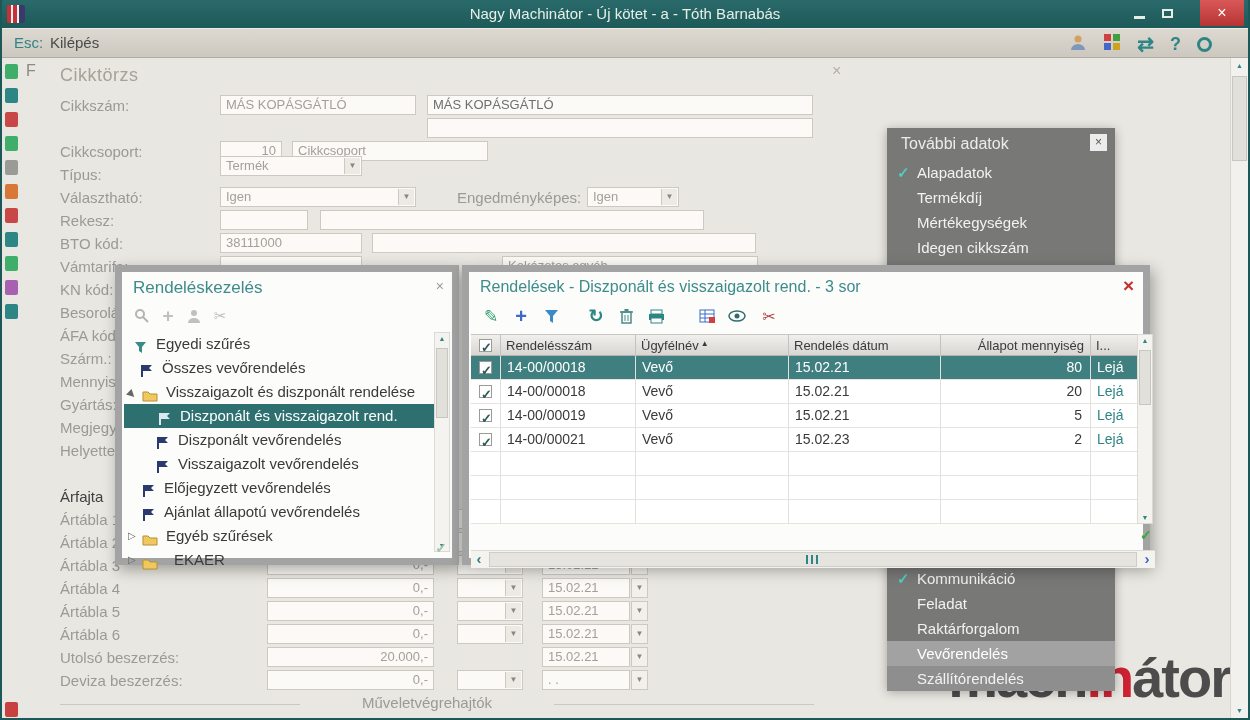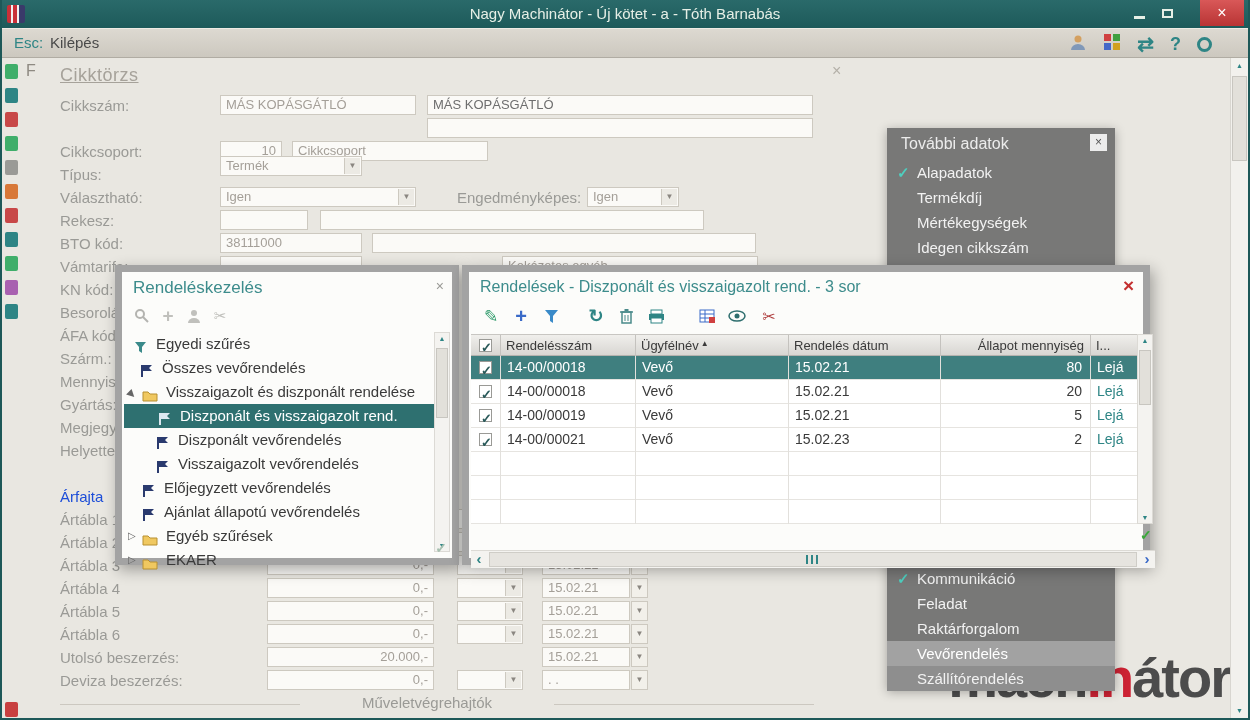--- a/index.html
+++ b/index.html
@@ -24,24 +24,24 @@
   .exit-label { position:absolute; left:48px; line-height:28px; font-size:15px; color:#4a4a4a; }
   .tb-icons { position:absolute; right:36px; top:3px; height:24px; display:flex; gap:16px; align-items:center; }
   .swap-glyph { color:#2e8585; font-size:20px; font-weight:bold; }
   .help-glyph { color:#2e8585; font-size:18px; font-weight:bold; }
   .ring-glyph { width:15px; height:15px; border:3px solid #2e8585; border-radius:50%; }
 
   
   .strip-icon { position:absolute; left:3px; width:13px; height:15px; border-radius:2px; z-index:2; }
 
   
-  .form-title { position:absolute; left:58px; top:65px; font-size:18px; color:#a6a29a; letter-spacing:0.5px; z-index:1;text-decoration:underline; }
+  .form-title { position:absolute; left:58px; top:65px; font-size:18px; color:#a6a29a; letter-spacing:0.5px; z-index:1; }
   .form-close { position:absolute; left:830px; top:62px; font-size:16px; color:#b4b0a8; z-index:1; }
   .lbl { position:absolute; font-size:15px; color:#9a9a96; white-space:nowrap; z-index:1; }
-  .lbl-teal { color:#1d4ed8; }
+  .lbl-teal { color:#404040; }
   .inp { position:absolute; height:20px; background:#fbfaf7; border:1px solid #cdc9c0; font-size:13px; color:#a49f98; line-height:18px; padding:0 5px; white-space:nowrap; overflow:hidden; z-index:1; }
   .inp-dark { color:#6e6e6e; }
   .inp-right { text-align:right; }
   .dda { position:absolute; right:1px; top:1px; width:16px; height:16px; background:#eceae4; border-left:1px solid #cdc9c0; color:#8a8680; font-size:8px; text-align:center; line-height:16px; }
   .dbtn { position:absolute; width:17px; height:20px; background:#f2f0ea; border:1px solid #cdc9c0; color:#8a8680; font-size:8px; text-align:center; line-height:18px; z-index:1; }
   .footer-line { position:absolute; height:1px; background:#ccc8c0; z-index:1; }
   .form-footer { position:absolute; left:300px; top:694px; width:250px; text-align:center; font-size:15px; color:#9a9a96; z-index:1; }
 
   
   .logo { position:absolute; right:18px; bottom:8px; font-size:56px; font-weight:bold; color:#4c4c4c; letter-spacing:-2px; z-index:1; }
@@ -377,21 +377,21 @@
       <span class="t-ico" style="left:20px"><svg width="16" height="13">
             <path d="M1 3 h5 l2 2 h7 v7 h-14 z" fill="#f0c860" stroke="#b89030"></path>
           </svg></span>
       <span class="t-lbl" style="left:44px">Egyéb szűrések</span>
     </div>
     <div class="titem" style="top:276px">
       <span class="t-exp" style="left:6px;top:0">▷</span>
       <span class="t-ico" style="left:20px"><svg width="16" height="13">
             <path d="M1 3 h5 l2 2 h7 v7 h-14 z" fill="#f0c860" stroke="#b89030"></path>
           </svg></span>
-      <span class="t-lbl" style="left:44px">EKAER</span>
+      <span class="t-lbl" style="left:52px">EKAER</span>
     </div>
 
     <div class="vscroll" style="right:2px;top:60px;width:16px;height:220px">
       <span class="vs-arrow" style="top:2px">▲</span>
       <div class="vs-thumb" style="top:15px;height:70px"></div>
       <span class="vs-arrow" style="bottom:2px">▼</span>
     </div>
     <span class="dlg-check" style="right:5px;bottom:2px;color:#a8c0b0">✓</span>
   </div>
 

